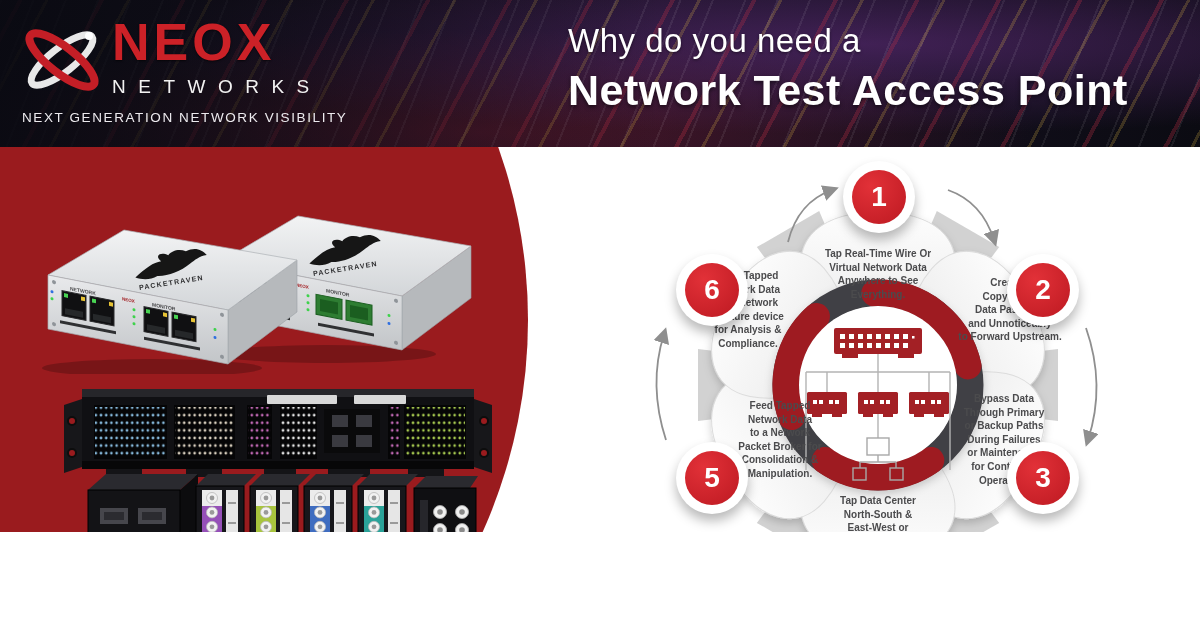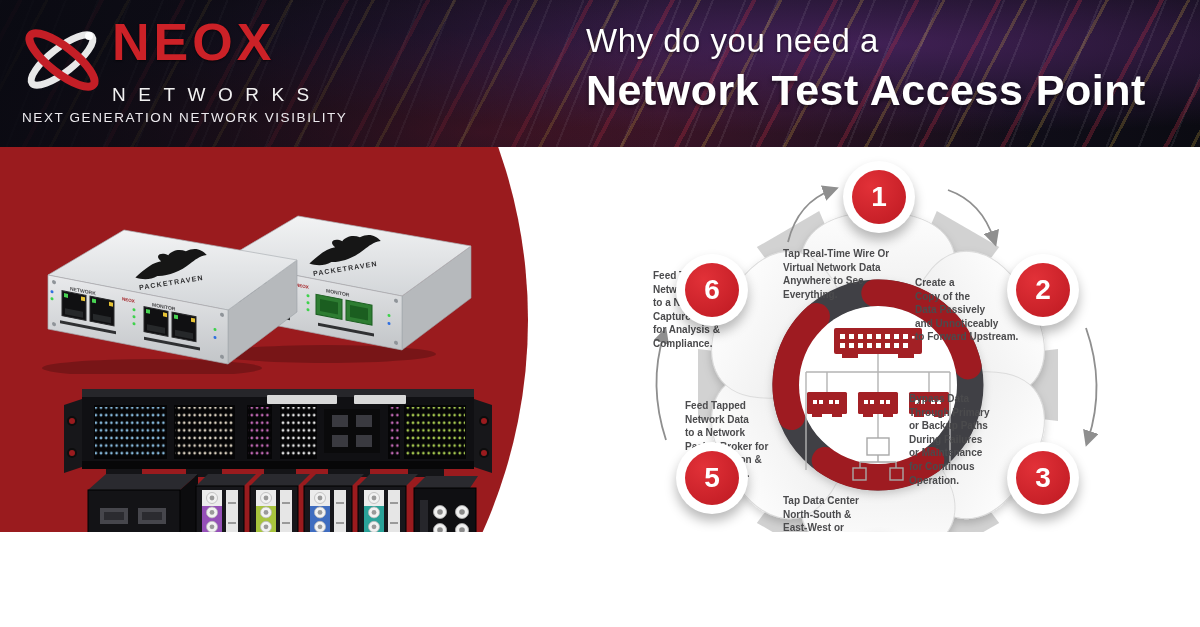--- a/index.html
+++ b/index.html
@@ -12,34 +12,34 @@
       repeating-linear-gradient(118deg, transparent 0 16px, rgba(196,48,70,.28) 16px 20px, transparent 20px 40px, rgba(226,186,70,.22) 40px 43px, transparent 43px 72px),
       repeating-linear-gradient(112deg, rgba(255,255,255,.07) 0 2px, transparent 2px 30px),
       radial-gradient(ellipse at 72% 30%, rgba(110,50,140,.5), transparent 62%),
       radial-gradient(ellipse at 40% 90%, rgba(150,30,50,.4), transparent 55%),
       linear-gradient(100deg,#101018 0%,#1c1224 38%,#151020 66%,#0b0b12 100%);
   }
   .logo-wrap{position:absolute;left:20px;top:16px;display:flex;align-items:flex-start;}
   .logo-text{margin-left:8px;}
   .logo-brand{font-size:52px;font-weight:bold;letter-spacing:4px;color:#cc2127;line-height:1;
               text-shadow:0 1px 2px rgba(0,0,0,.6);}
-  .logo-sub{font-size:19px;color:#f2f2f2;letter-spacing:12.5px;margin-top:16px;font-weight:400;}
+  .logo-sub{font-size:19px;color:#f2f2f2;letter-spacing:12.5px;margin-top:8px;font-weight:400;}
   .tagline{position:absolute;left:22px;top:110px;font-size:13.5px;color:#eceaee;letter-spacing:1.6px;}
-  .titles{position:absolute;left:586px;top:22px;color:#ffffff;}
+  .titles{position:absolute;left:568px;top:22px;color:#ffffff;}
   .title1{font-size:33px;font-weight:400;letter-spacing:.5px;text-shadow:0 1px 3px rgba(0,0,0,.5);}
   .title2{font-size:43px;font-weight:bold;letter-spacing:.5px;margin-top:6px;
           text-shadow:0 2px 4px rgba(0,0,0,.55);}
   
   .red-circle{position:absolute;left:-508px;top:-198px;width:1036px;height:1036px;border-radius:50%;
               background:#9a1b1e;z-index:1;}
   .product{position:absolute;z-index:2;}
   
   .diagram{position:absolute;left:620px;top:150px;width:580px;height:477px;z-index:3;}
   .flower-svg{position:absolute;left:0;top:0;}
-  .step-text{position:absolute;width:190px;text-align:left;white-space:pre-line;
+  .step-text{position:absolute;width:190px;text-align:center;white-space:pre-line;
              font-size:10px;line-height:1.36;font-weight:bold;color:#4b4b4d;
              transform:translate(-50%,-50%);}
   .badge{position:absolute;width:72px;height:72px;border-radius:50%;background:#ffffff;
          box-shadow:0 7px 12px rgba(0,0,0,.28);}
   .badge-red{position:absolute;left:9px;top:9px;width:54px;height:54px;border-radius:50%;
              background:radial-gradient(circle at 35% 30%, #e23138, #c61f27 75%);
              display:flex;align-items:center;justify-content:center;}
   .badge-red span{color:#fff;font-size:28px;font-weight:bold;}
 </style>
 </head>

